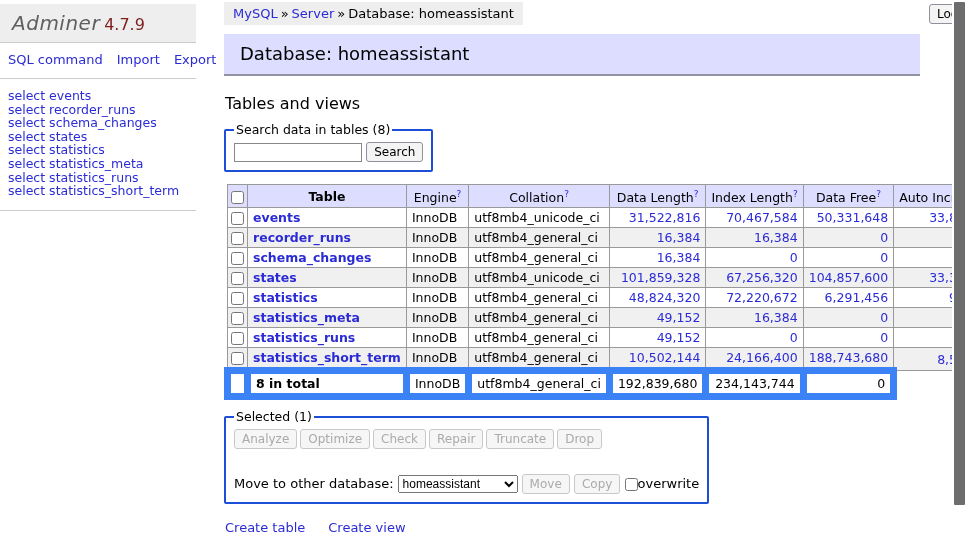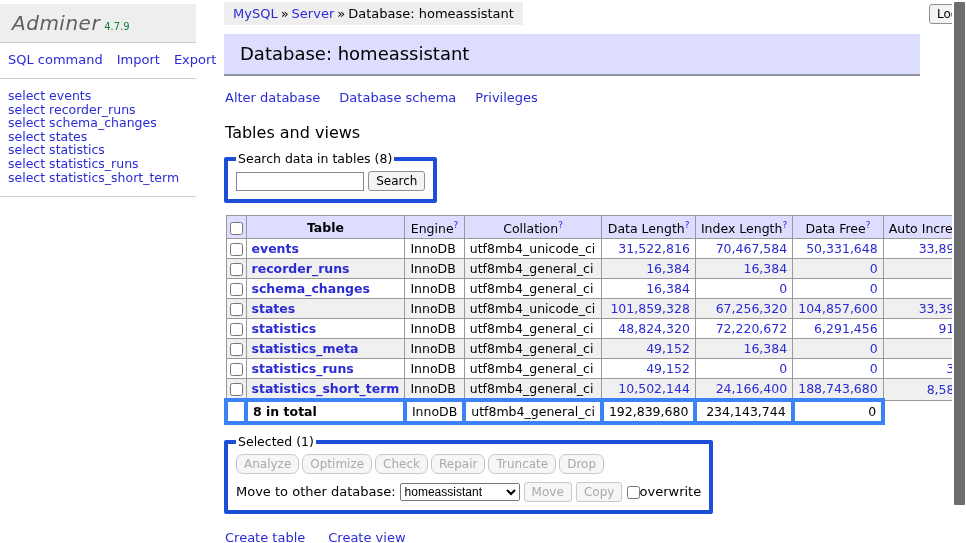--- a/index.html
+++ b/index.html
@@ -7,21 +7,21 @@
     font-family:"DejaVu Sans","Liberation Sans",sans-serif; font-size:13px; color:#000; }
   a { color:#2b2bd5; text-decoration:none; cursor:pointer; }
 
   
   #sidebar { position:absolute; left:0; top:0; width:196px; }
   .lang-row { padding:5px 8px; white-space:nowrap; }
   .lang-row label { margin-right:4px; }
   .lang-row select { width:92px; font-size:12px; }
   .adminer-block { background:#eee; padding:7px 12px; margin-top:4px; }
   .adminer-title { font-style:italic; font-size:20px; color:#5f5f5f; letter-spacing:.5px; }
-  .adminer-ver { font-size:10px; color:#15803d; margin-left:4px; }
+  .adminer-ver { font-size:16px; color:#7f1d1d; margin-left:4px; }
   .db-row { padding:12px 8px 8px 8px; white-space:nowrap; }
   .db-row select { width:100px; font-size:12px; margin-left:4px; }
   .side-hr { border:none; border-top:1px solid #ccc; margin:0 0 0 0; }
   .side-actions { padding:8px 8px 10px 8px; line-height:17px; }
   .side-actions a { margin-right:14px; white-space:nowrap; }
   .side-links { padding:10px 8px 12px 8px; }
   .side-links a { display:block; font-size:12.5px; line-height:13.6px; white-space:nowrap; }
 
   
   #main { position:absolute; left:224px; top:0; width:741px; }
@@ -29,43 +29,43 @@
   .sep { color:#000; margin:0 3px; }
   #logout-btn { position:absolute; left:705px; top:4px; }
   button { font-family:inherit; font-size:12px; background:#f4f4f4; border:1px solid #8f8f9d;
     border-radius:3px; padding:2px 7px; color:#000; cursor:pointer; }
   button:disabled { color:#aaa; border-color:#c8c8c8; background:#f6f6f6; cursor:default; }
   h2#page-title { background:#ddf; border-bottom:2px solid #9193a5; font-weight:normal;
     font-size:18px; padding:9px 16px 10px 16px; margin-top:9px; width:696px; }
   .db-links { margin:14px 0 0 1px; }
   .db-links a { margin-right:19px; }
   h3 { font-weight:normal; font-size:16px; margin:18px 0 0 1px; }
-  fieldset { border:4px solid #1d4ed8; border-radius:2px; padding:5px 8px 8px 8px; margin-top:9px;
+  fieldset { border:2px solid #1d4ed8; border-radius:2px; padding:5px 8px 8px 8px; margin-top:9px;
     display:inline-block; vertical-align:top; }
   legend { font-size:12.5px; padding:0 2px; }
   #search-fieldset input[type=text] { width:128px; height:19px; border:1px solid #888; font-size:12px; padding:1px 3px; }
 
   
   table { border-collapse:collapse; margin-top:12px; font-size:12.5px; }
   th,td { border:1px solid #999; padding:2px 5px; height:17px; white-space:nowrap; }
   thead th,thead td { background:#ddf; font-weight:normal; text-align:center; }
   thead th.c-name { font-weight:bold; text-align:center; }
   tbody tr:nth-child(even) td { background:#f0f0f0; }
   td.num,th.num { text-align:right; }
   td.cb,th.cb { width:22px; text-align:center; padding:1px 3px; }
   td.name a { font-weight:bold; }
   sup a { font-size:9px; }
-  tfoot td { border:4px solid #3b82f6; font-weight:normal; }
+  tfoot td { border:7px solid #3b82f6; font-weight:normal; }
   tfoot td.total { font-weight:bold; }
   input[type=checkbox] { width:13px; height:13px; vertical-align:middle; }
 
   
   #selected-fieldset { width:404px; }
-  .sel-buttons button { margin-right:3px;border-radius:7px; }
-  .move-row { margin-top:8px; white-space:nowrap; font-size:13px; }
+  .sel-buttons button { margin-right:3px; }
+  .move-row { margin-top:25px; white-space:nowrap; font-size:13px; }
   .move-row select { width:120px; font-size:12px; margin:0 4px; }
   .move-row label { font-size:13px; }
   .create-links { margin:16px 0 0 1px; }
   .create-links a { margin-right:23px; }
 
   
   #scrollbar { position:absolute; right:0; top:0; width:14px; height:543px; background:#fff; }
   #scroll-thumb { position:absolute; right:1px; top:2px; width:11px; height:503px; background:#6d6d6d; border-radius:1px; }
 </style>
 </head>
@@ -79,35 +79,33 @@
   <div class="side-actions">
     <a>SQL command</a><a>Import</a><a>Export</a><a>Create table</a>
   </div>
   <hr class="side-hr">
   <div class="side-links" id="side-table-links">
       <a>select events</a>
       <a>select recorder_runs</a>
       <a>select schema_changes</a>
       <a>select states</a>
       <a>select statistics</a>
+      <a>select statistics_meta</a>
       <a>select statistics_runs</a>
       <a>select statistics_short_term</a>
     </div>
   <hr class="side-hr">
 </div>
 
 <div id="main">
   <span id="breadcrumb"><a>MySQL</a><span class="sep">»</span><a>Server</a><span class="sep">»</span><span>Database: homeassistant</span></span>
   <button id="logout-btn">Logout</button>
 
   <h2 id="page-title">Database: homeassistant</h2>
 
-  <div class="db-links">
-    <a>Alter database</a><a>Database schema</a><a>Privileges</a>
-  </div>
 
   <h3>Tables and views</h3>
 
   <fieldset id="search-fieldset">
     <legend>Search data in tables (8)</legend>
     <input type="text" value="" style="">
     <button>Search</button>
   </fieldset>
 
   <table id="tables-table">

